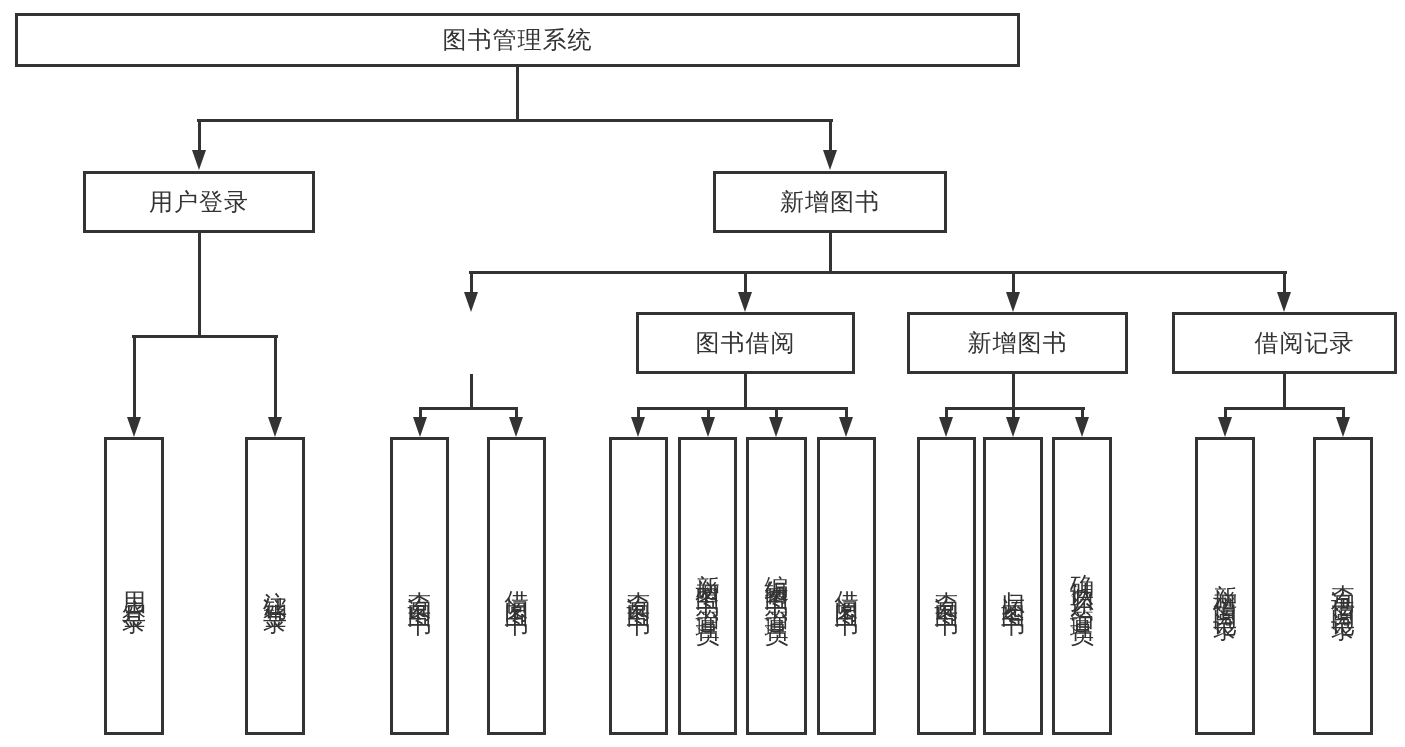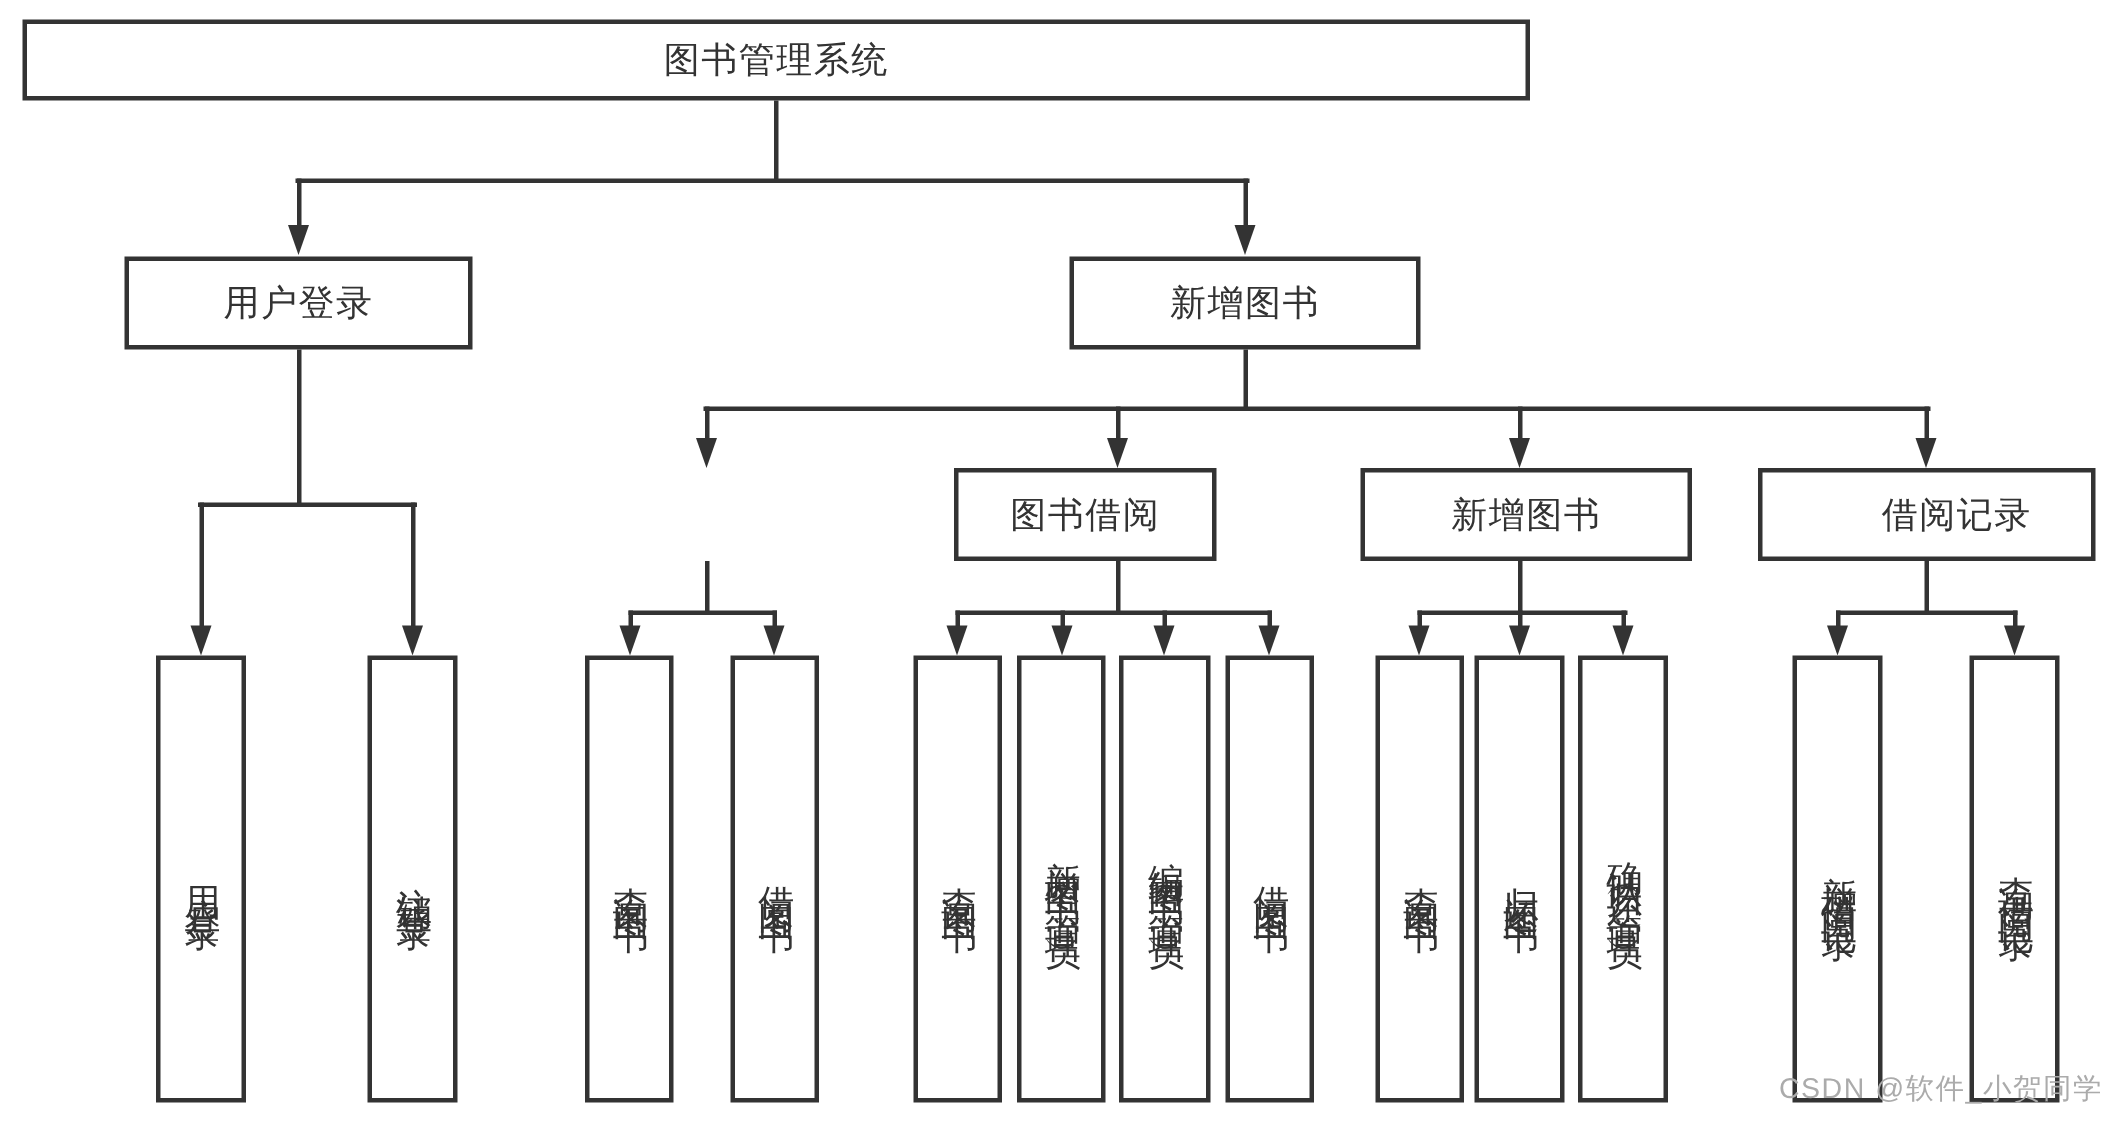--- a/index.html
+++ b/index.html
@@ -88,21 +88,21 @@
   <div class="hline" style="left:469px;top:271px;width:818px;"></div>
   <div class="vline" style="left:470px;top:271px;height:25px;"></div>
   <div class="ahead" style="left:464px;top:292px;"></div>
   <div class="vline" style="left:744px;top:271px;height:25px;"></div>
   <div class="ahead" style="left:738px;top:292px;"></div>
   <div class="vline" style="left:1012px;top:271px;height:25px;"></div>
   <div class="ahead" style="left:1006px;top:292px;"></div>
   <div class="vline" style="left:1283px;top:271px;height:25px;"></div>
   <div class="ahead" style="left:1277px;top:292px;"></div>
 
-  <div class="hnode" style="left:636px;top:312px;width:175px;height:62px;font-family:Liberation Serif, serif;">图书借阅</div>
+  <div class="hnode" style="left:636px;top:312px;width:219px;height:62px;font-family:Liberation Serif, serif;">图书借阅</div>
   <div class="hnode" style="left:907px;top:312px;width:221px;height:62px;">新增图书</div>
   <div class="hnode" style="left:1172px;top:312px;width:225px;height:62px;padding-left:40px;">借阅记录</div>
 
   <div class="vline" style="left:470px;top:374px;height:36px;"></div>
   <div class="vline" style="left:744px;top:374px;height:36px;"></div>
   <div class="vline" style="left:1012px;top:374px;height:36px;"></div>
   <div class="vline" style="left:1283px;top:374px;height:36px;"></div>
 
   <div class="hline" style="left:419px;top:407px;width:99px;"></div>
   <div class="hline" style="left:637px;top:407px;width:211px;"></div>
@@ -169,15 +169,14 @@
     <span class="vtext">确认归还（管理员）</span>
   </div>
 
   <div class="vnode" style="left:1195px;width:60px;">
     <span class="vtext">新增借阅记录</span>
   </div>
   <div class="vnode" style="left:1313px;width:60px;">
     <span class="vtext">查询借阅记录</span>
   </div>
 
-  <div class="watermark">CSDN @软件_小贺同学</div>
 
 </div>
 
 </body></html>

